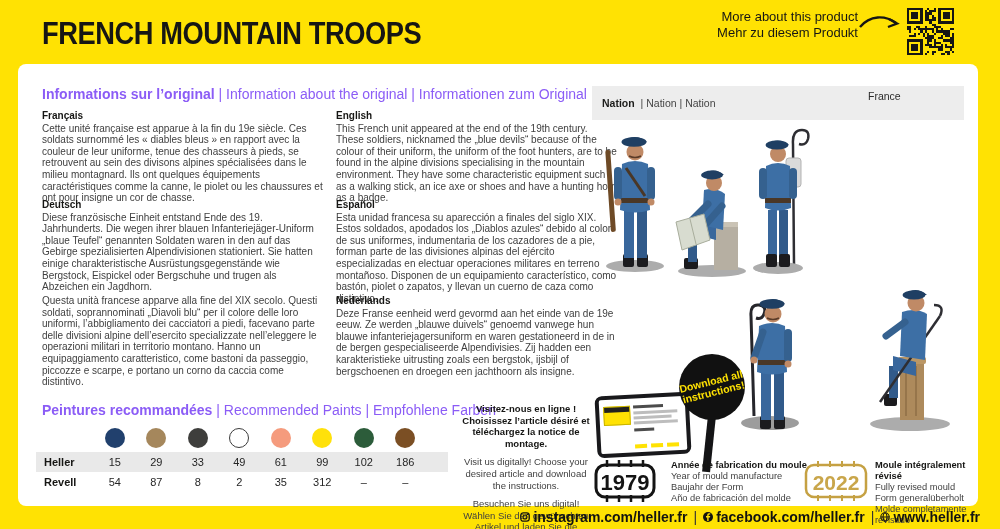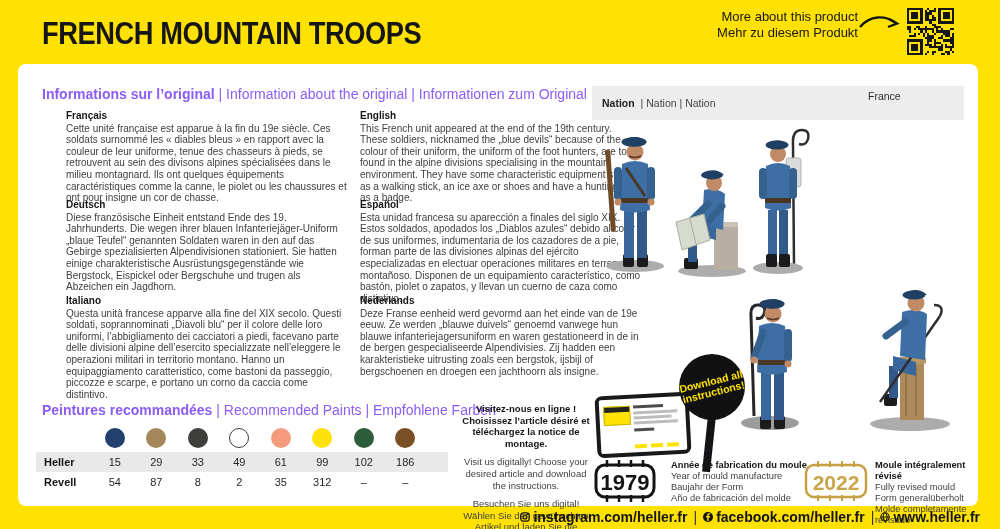--- a/index.html
+++ b/index.html
@@ -22,21 +22,21 @@
   .qr{right:46px;top:8px;width:47px;height:47px;}
 
   
   .panel{left:18px;top:64px;width:960px;height:442px;background:#ffffff;border-radius:8px;}
 
   .sec-heading{font-size:14px;color:#8b5cf6;white-space:nowrap;}
   .sec-heading .b{font-weight:800;}
   .info-heading{left:24px;top:22px;}
   .paints-heading{left:24px;top:338px;}
 
-  .para{width:282px;font-size:10px;line-height:11.6px;color:#404040;margin-left:24px;}
+  .para{width:282px;font-size:10px;line-height:11.6px;color:#404040;}
   .para .lang{font-weight:800;color:#161614;margin-bottom:1px;font-size:10px;}
   .p-fr{left:24px;top:46px;} .p-en{left:318px;top:46px;}
   .p-de{left:24px;top:135px;} .p-es{left:318px;top:135px;}
   .p-it{left:24px;top:231px;} .p-nl{left:318px;top:231px;}
 
   .nation-bar{left:574px;top:22px;width:372px;height:34px;background:#ededed;
     font-size:10.5px;display:flex;align-items:center;padding:0 10px;box-sizing:border-box;}
   .nation-bar .b{font-weight:800;}
   .nation-bar .rest{color:#454545;margin-left:3px;white-space:pre;}
   .nation-value{position:absolute;left:276px;top:4px;color:#2b2b2b;}
@@ -267,21 +267,20 @@
   </div>
   <div class="abs para p-de">
     <div class="lang">Deutsch</div>
     <div>Diese französische Einheit entstand Ende des 19. Jahrhunderts. Die wegen ihrer blauen Infanteriejäger-Uniform „blaue Teufel“ genannten Soldaten waren in den auf das Gebirge spezialisierten Alpendivisionen stationiert. Sie hatten einige charakteristische Ausrüstungsgegenstände wie Bergstock, Eispickel oder Bergschuhe und trugen als Abzeichen ein Jagdhorn.</div>
   </div>
   <div class="abs para p-es">
     <div class="lang">Español</div>
     <div>Esta unidad francesa su aparección a finales del siglo XIX. Estos soldados, apodados los „Diablos azules“ debido al color de sus uniformes, indumentaria de los cazadores de a pie, forman parte de las divisiones alpinas del ejército especializadas en electuar operaciones militares en terreno montañoso. Disponen de un equipamiento característico, como bastón, piolet o zapatos, y llevan un cuerno de caza como distintivo.</div>
   </div>
   <div class="abs para p-it">
-    <div class="lang">Italiano</div>
     <div>Questa unità francese apparve alla fine del XIX secolo. Questi soldati, soprannominati „Diavoli blu“ per il colore delle loro uniformi, l’abbigliamento dei cacciatori a piedi, facevano parte delle divisioni alpine dell’esercito specializzate nell’eleggere le operazioni militari in territorio montano. Hanno un equipaggiamento caratteristico, come bastoni da passeggio, piccozze e scarpe, e portano un corno da caccia come distintivo.</div>
   </div>
   <div class="abs para p-nl">
     <div class="lang">Nederlands</div>
     <div>Deze Franse eenheid werd gevormd aan het einde van de 19e eeuw. Ze werden „blauwe duivels“ genoemd vanwege hun blauwe infanteriejagersuniform en waren gestationeerd in de in de bergen gespecialiseerde Alpendivisies. Zij hadden een karakteristieke uitrusting zoals een bergstok, ijsbijl of bergschoenen en droegen een jachthoorn als insigne.</div>
   </div>
 
   <div class="abs nation-bar">
     <span class="b">Nation</span>
       <span class="rest"> | Nation | Nation</span>

